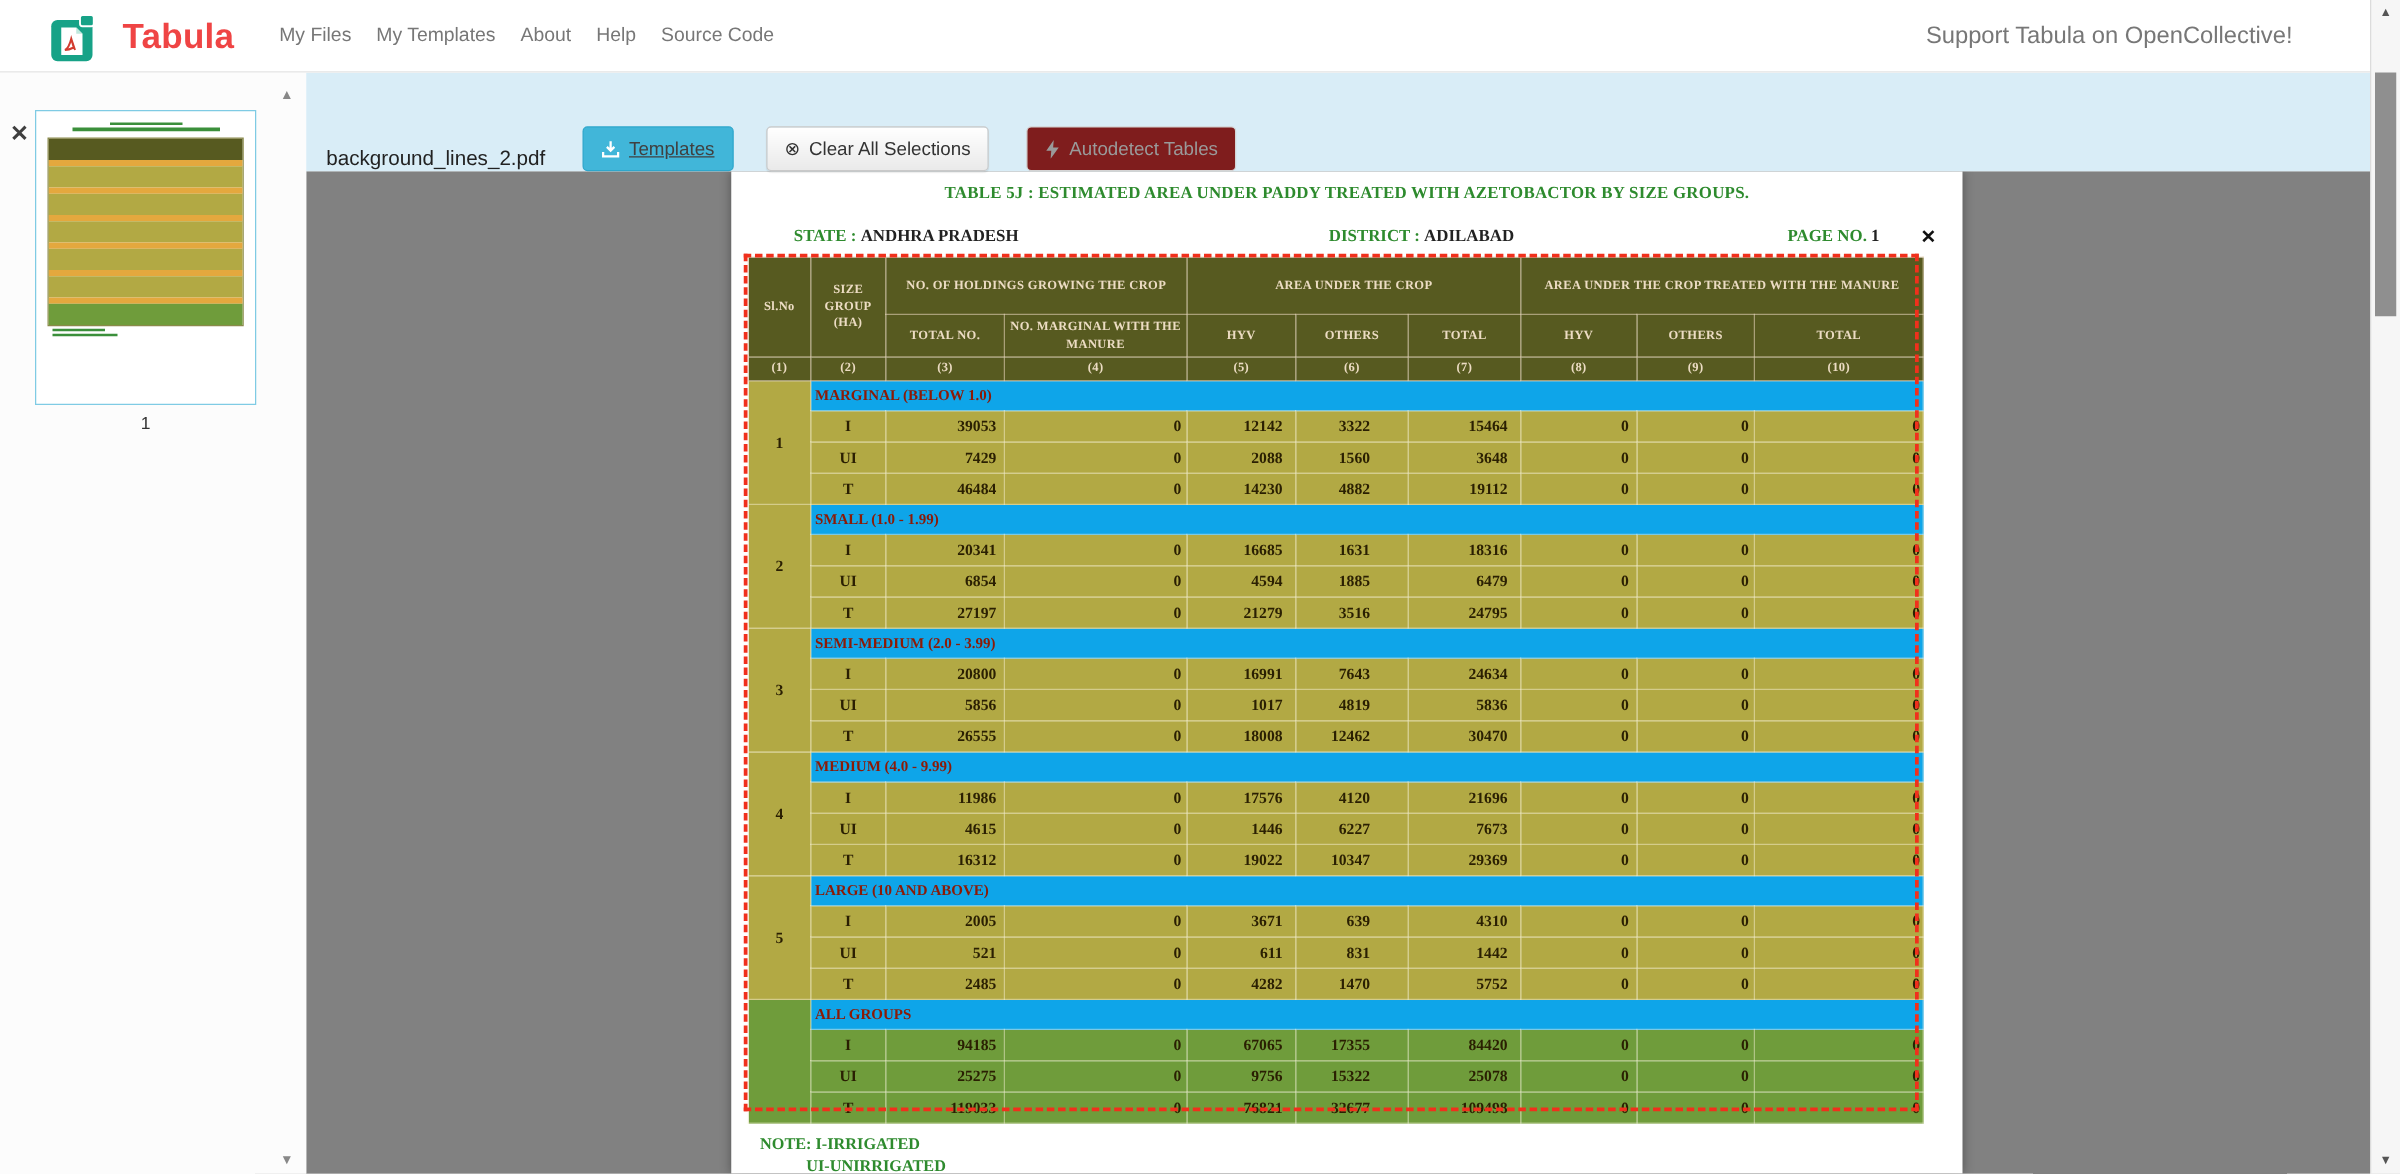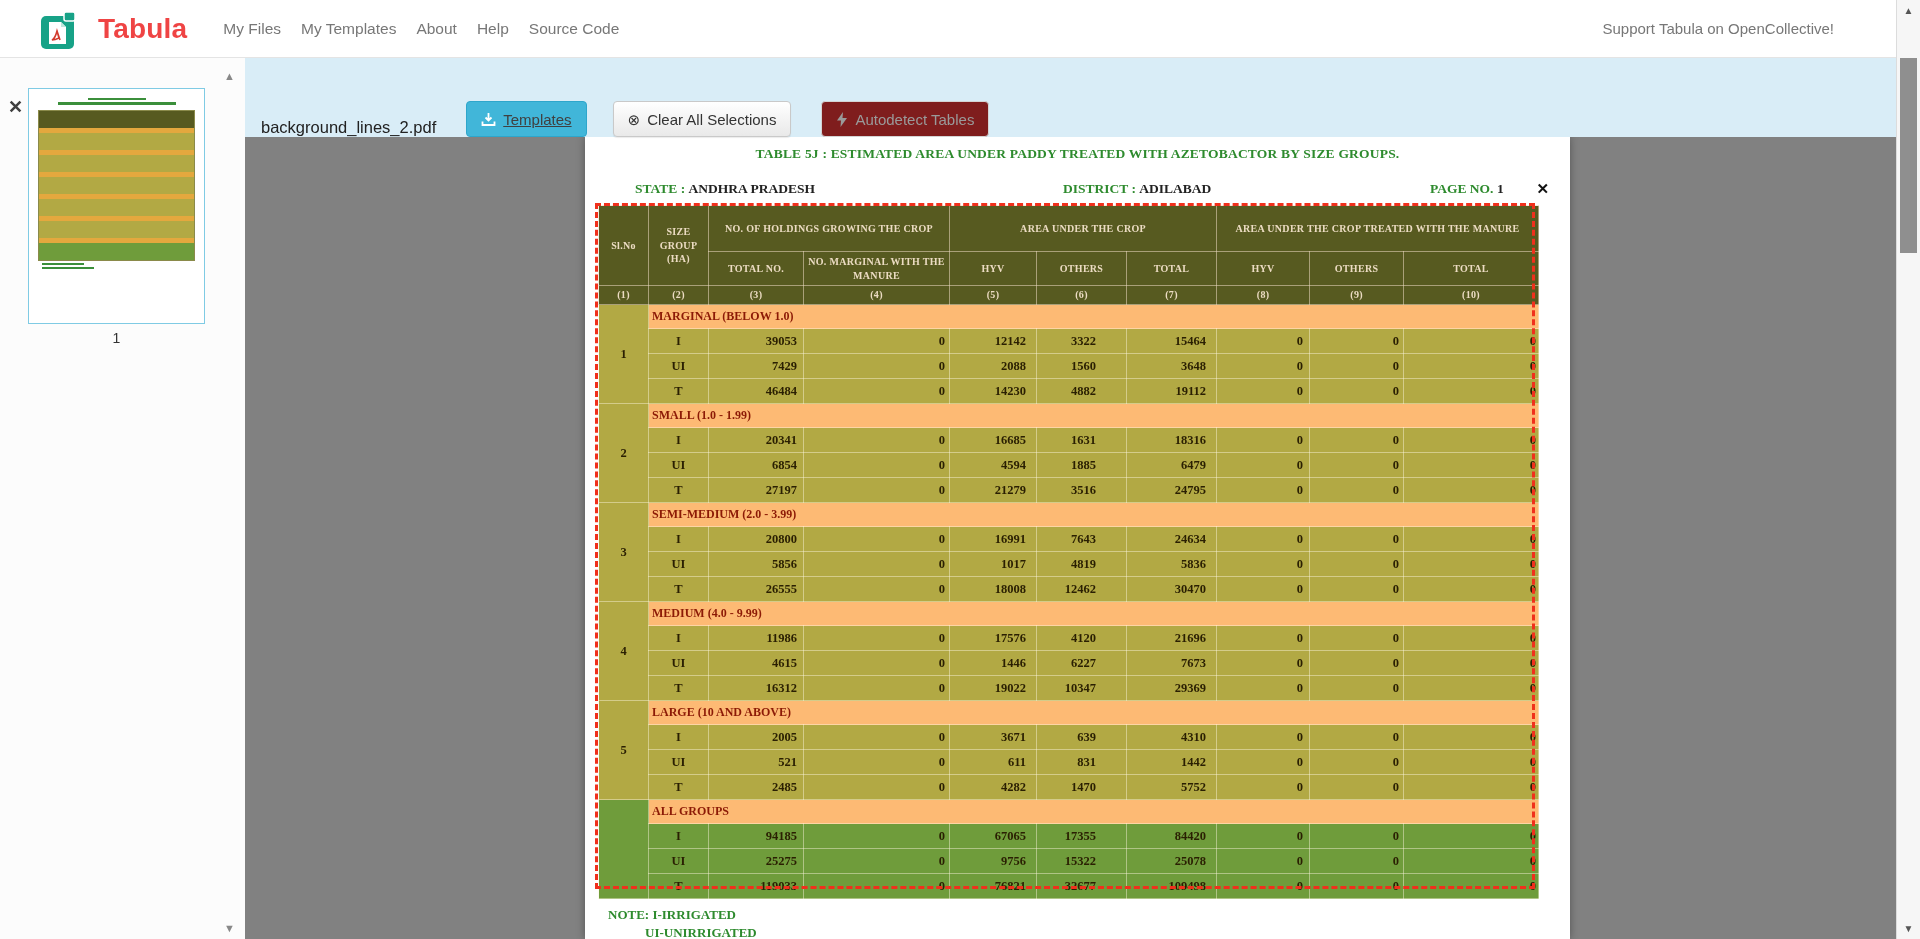--- a/index.html
+++ b/index.html
@@ -9,21 +9,21 @@
 
   
   .navbar { position: absolute; left: 0; top: 0; width: 1896px; height: 58px;
             background: #ffffff; border-bottom: 1px solid #e4e4e4;
             display: flex; align-items: center; z-index: 30; }
   .brand { display: flex; align-items: center; margin-left: 40px; }
   .brand-logo { width: 38px; height: 42px; position: relative; }
   .brand-name { font-size: 28px; font-weight: bold; color: #ef4444; margin-left: 20px; letter-spacing: .2px; }
   .nav-links { display: flex; gap: 20px; margin-left: 36px; }
   .nav-link { font-size: 15.5px; color: #777; text-decoration: none; cursor: pointer; }
-  .nav-support { margin-left: auto; margin-right: 62px; font-size: 15px; color: #777; cursor: pointer; }
+  .nav-support { margin-left: auto; margin-right: 62px; font-size: 19px; color: #777; cursor: pointer; }
 
   
   .toolbar { position: absolute; left: 245px; top: 58px; width: 1651px; height: 79px;
              background: #d9edf7; display: flex; align-items: flex-end; z-index: 20; }
   .file-name { margin-left: 16px; font-size: 16.5px; color: #222; }
   .btn { display: inline-flex; align-items: center; gap: 7px; height: 36px; padding: 0 14px;
          border-radius: 4px; font-size: 15px; cursor: pointer; border: 1px solid transparent;
          white-space: nowrap; }
   .btn-templates { margin-left: 30px; background: #41b6d9; border-color: #2ea6cb; color: #404040; text-decoration: underline; }
   .btn-clear { margin-left: 26px; background: linear-gradient(#ffffff, #e9e9e9);
@@ -83,21 +83,21 @@
                     border-collapse: collapse; table-layout: fixed;
                     font-family: "Liberation Serif", serif; }
   .doc-table th { background: #575a20; color: #ecdcc3; font-size: 10px; font-weight: bold;
                   border: 1px solid rgba(236,219,195,.55); text-align: center;
                   vertical-align: middle; letter-spacing: .3px; padding: 1px 2px; line-height: 1.35; }
   .doc-table tr.h1 th { height: 46px; }
   .doc-table tr.h2 th { height: 34px; }
   .doc-table tr.h3 th { height: 19px; }
   .doc-table td { border: 1px solid rgba(252,246,225,.45); font-weight: bold;
                   font-size: 12.5px; color: #2a1f02; height: 25px; padding: 0; }
-  .doc-table tr.band-row td.band { background: #fdba74; color: #8c1a06; font-size: 12px;
+  .doc-table tr.band-row td.band { background: #0ea5e9; color: #8c1a06; font-size: 12px;
                                    padding-left: 3px; height: 24px; border-left: none; }
   .doc-table td.slno { text-align: center; vertical-align: middle; font-size: 12.5px; }
   .olive-bg { background-color: #b2a944; }
   .green-bg { background-color: #6f9c3b; }
   .doc-table td.c1 { text-align: center; }
   .doc-table td.c2 { text-align: right; padding-right: 6px; }
   .doc-table td.c3 { text-align: right; padding-right: 4px; }
   .doc-table td.c4 { text-align: right; padding-right: 10px; }
   .doc-table td.c5 { text-align: right; padding-right: 30px; }
   .doc-table td.c6 { text-align: right; padding-right: 10px; }

